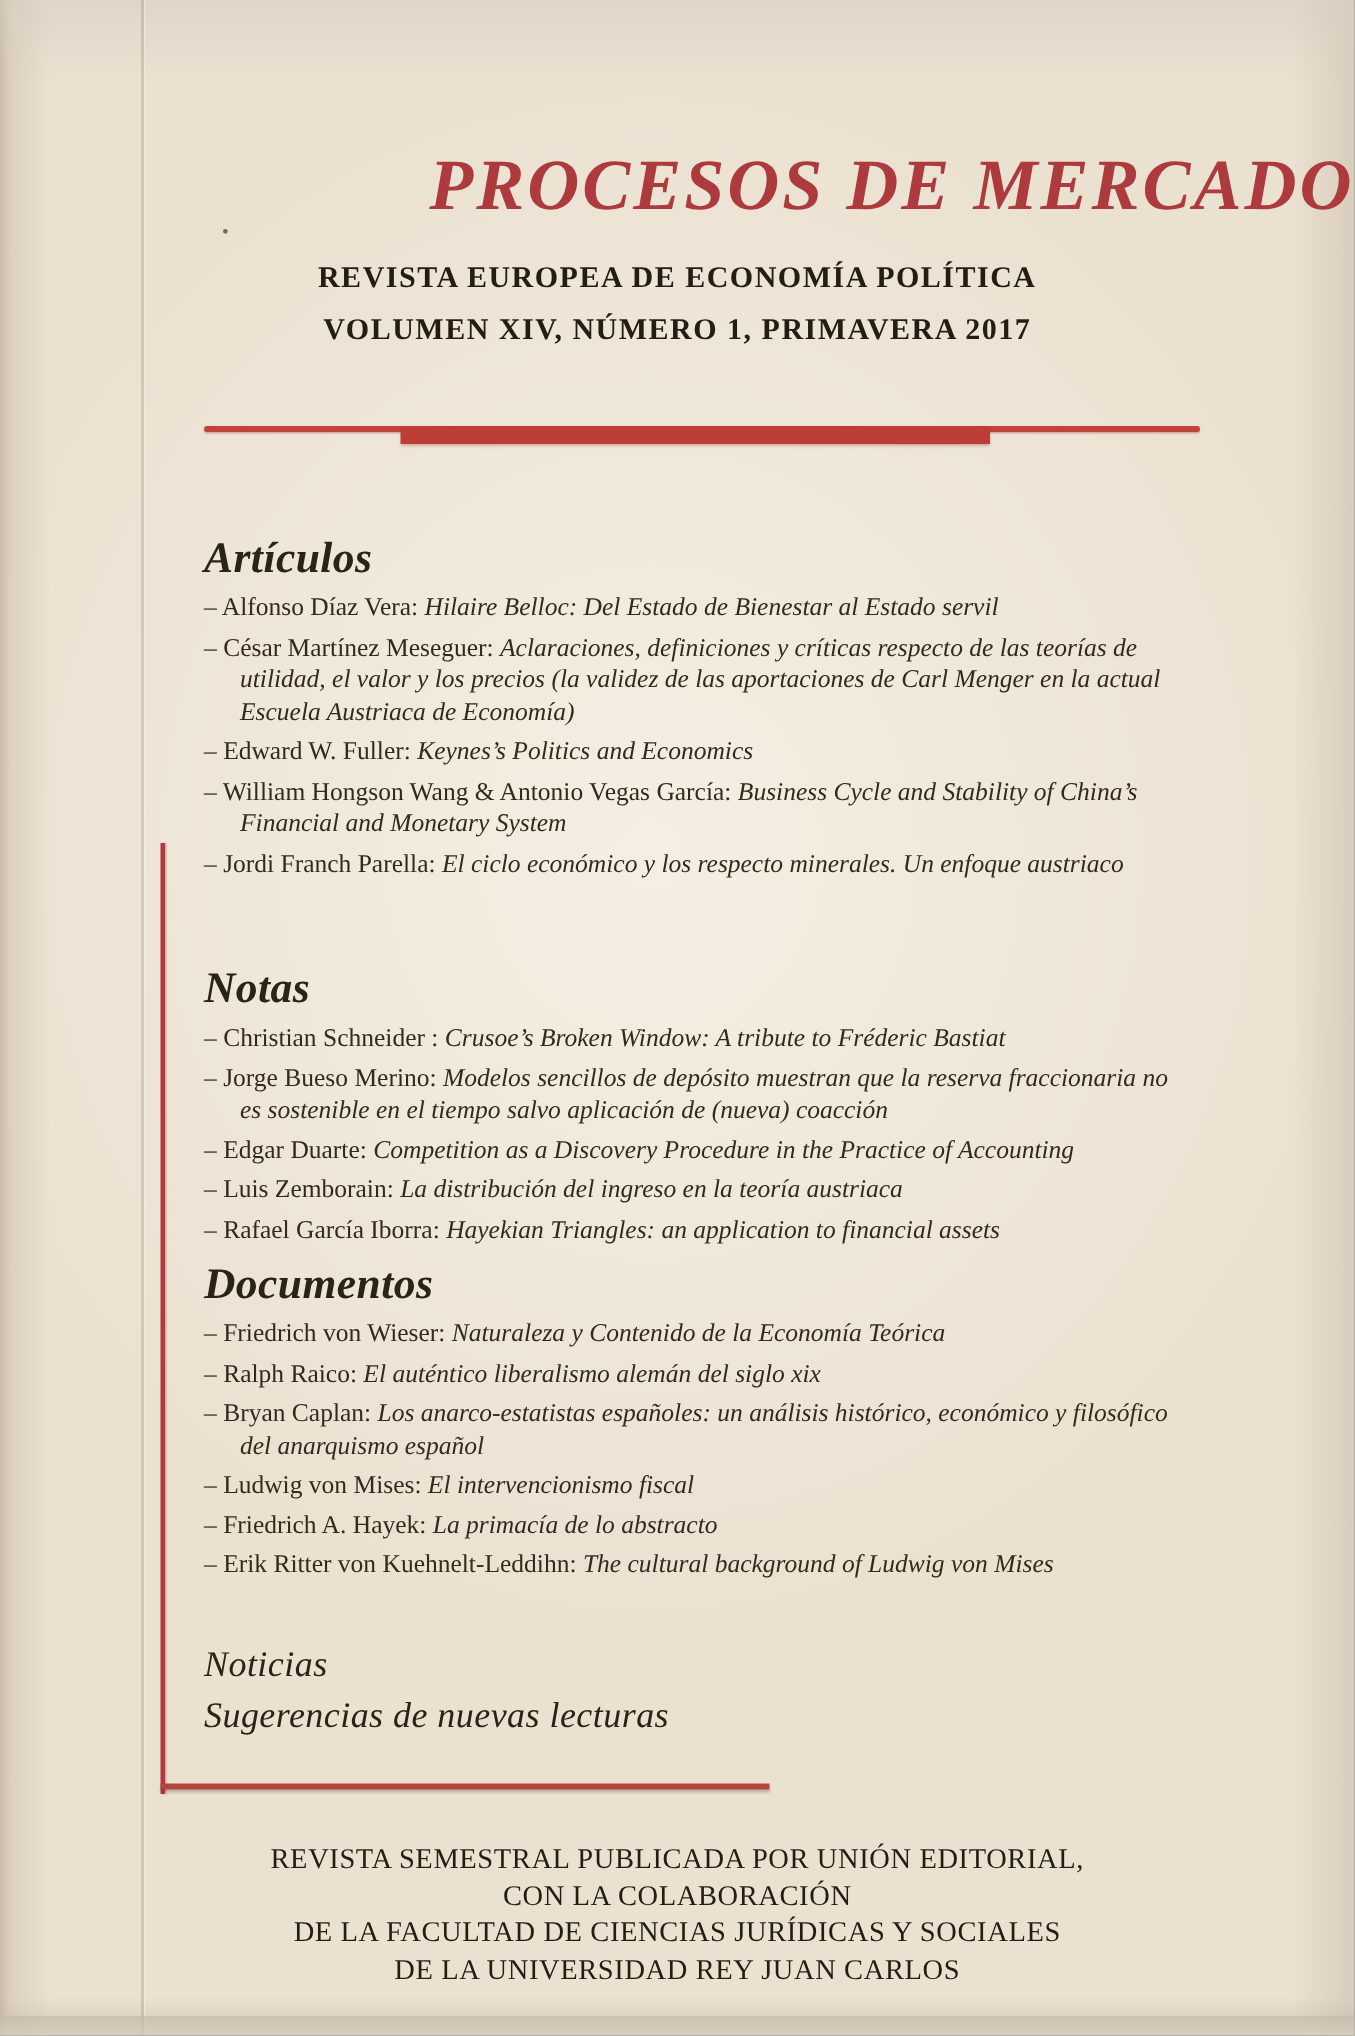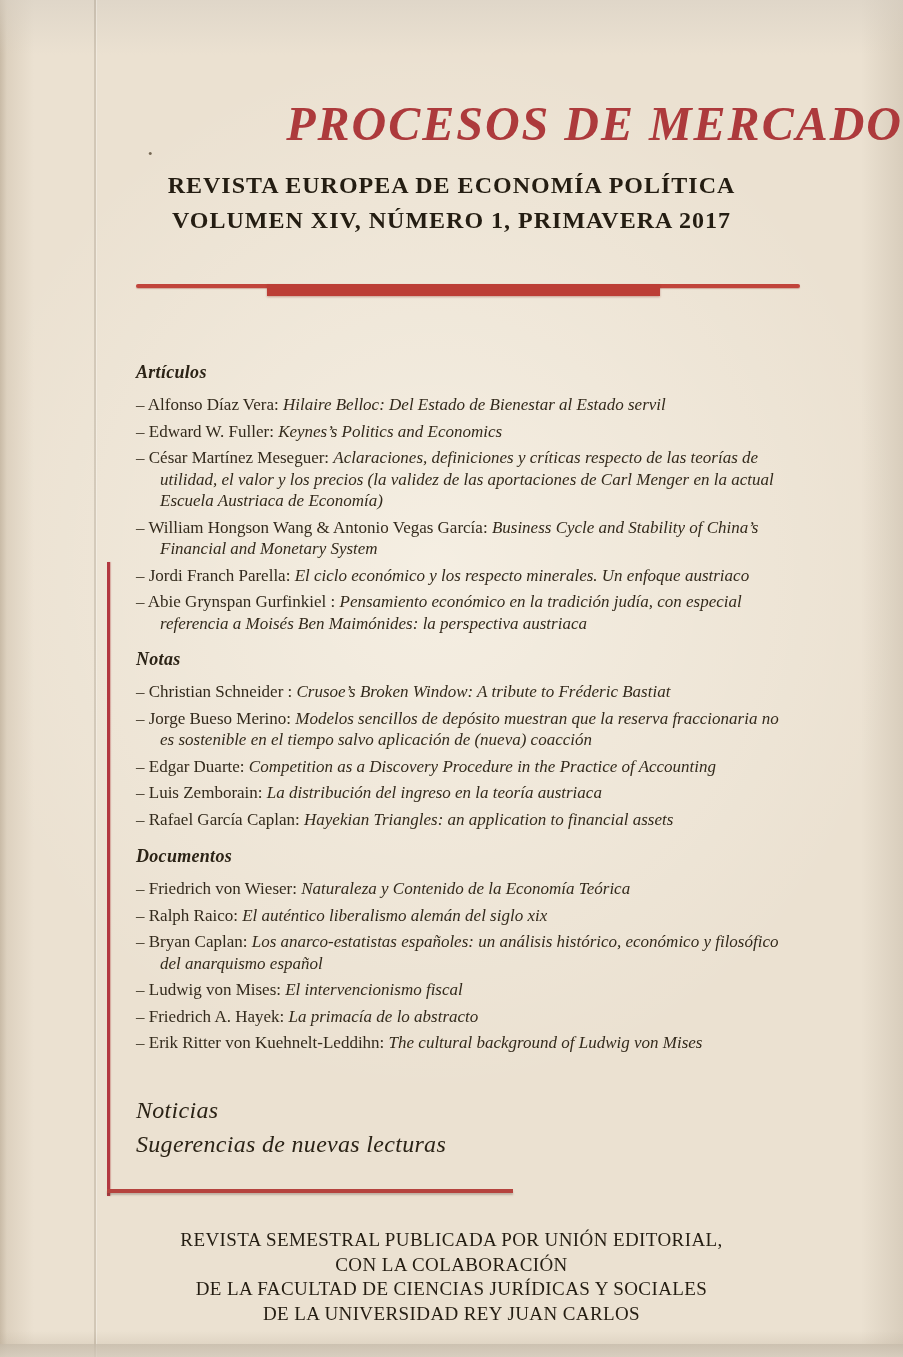--- a/index.html
+++ b/index.html
@@ -29,41 +29,41 @@
   .masthead { position:absolute; top:96px; left:0; width:100%; text-align:center; }
   .journal-title {
     margin:0; font-size:48px; line-height:56px; font-style:italic; font-weight:bold;
     color:#ad3a3c; letter-spacing:2px; white-space:nowrap;text-align:right;
   }
   .title-dot {
     position:absolute; left:147px; top:48px; width:5px; height:6px;
     color:#746753; font-size:26px; font-style:normal; line-height:6px;
   }
   .subtitle {
-    margin-top:16px; font-size:24px; line-height:35px; letter-spacing:1px;
+    margin-top:16px; font-size:20px; line-height:35px; letter-spacing:1px;
     color:#241d12; font-weight:600;
   }
 
   
   .rule { position:absolute; top:284px; left:136px; width:664px; height:13px; }
   .rule-thin {
     position:absolute; top:0; left:0; width:100%; height:4px;
     background:#c1443b; border-radius:2px;
     box-shadow:0 1px 1px rgba(160,60,50,.35);
   }
   .rule-thick {
     position:absolute; top:0; left:131px; width:393px; height:12px;
     background:#bc3e36; box-shadow:0 1px 2px rgba(140,50,40,.4);
   }
 
   
   .sec-block { position:absolute; left:136px; width:672px; }
   .s0 { top:358px; } .s1 { top:645px; } .s2 { top:842px; } .s3 { top:1096px; }
   .sec-heading {
-    font-style:italic; font-size:18px; line-height:28px; margin:0 0 8px 0;
+    font-style:italic; font-size:29px; line-height:28px; margin:0 0 8px 0;
     color:#2b2316; letter-spacing:.3px;
   }
   .toc-item {
     font-size:17px; line-height:21.5px; margin:0 17px 5px 0;
     padding-left:24px; text-indent:-24px; color:#332a1c;
   }
   .toc-item .dash { color:#3a3122; }
   .toc-item .author { font-style:normal; }
   .toc-item .work { font-style:italic; }
   .standalone-heading {
@@ -106,33 +106,32 @@
 
   <div class="rule">
     <div class="rule-thin"></div>
     <div class="rule-thick"></div>
   </div>
 
   <main>
     <section class="sec-block s0">
         <h2 class="sec-heading">Artículos</h2>
         <div class="toc-item"><span class="dash">– </span><span class="author">Alfonso Díaz Vera: </span><em class="work">Hilaire Belloc: Del Estado de Bienestar al Estado servil</em></div>
+        <div class="toc-item"><span class="dash">– </span><span class="author">César Martínez Meseguer: </span><em class="work">Aclaraciones, definiciones y críticas respecto de las teorías de utilidad, el valor y los precios (la validez de las aportaciones de Carl Menger en la actual Escuela Austriaca de Economía)</em></div>
         <div class="toc-item"><span class="dash">– </span><span class="author">Edward W. Fuller: </span><em class="work">Keynes’s Politics and Economics</em></div>
-        <div class="toc-item"><span class="dash">– </span><span class="author">César Martínez Meseguer: </span><em class="work">Aclaraciones, definiciones y críticas respecto de las teorías de utilidad, el valor y los precios (la validez de las aportaciones de Carl Menger en la actual Escuela Austriaca de Economía)</em></div>
         <div class="toc-item"><span class="dash">– </span><span class="author">William Hongson Wang &amp; Antonio Vegas García: </span><em class="work">Business Cycle and Stability of China’s Financial and Monetary System</em></div>
         <div class="toc-item"><span class="dash">– </span><span class="author">Jordi Franch Parella: </span><em class="work">El ciclo económico y los respecto minerales. Un enfoque austriaco</em></div>
-        <div class="toc-item"><span class="dash">– </span><span class="author">Abie Grynspan Gurfinkiel : </span><em class="work">Pensamiento económico en la tradición judía, con especial referencia a Moisés Ben Maimónides: la perspectiva austriaca</em></div>
       </section>
     <section class="sec-block s1">
         <h2 class="sec-heading">Notas</h2>
         <div class="toc-item"><span class="dash">– </span><span class="author">Christian Schneider : </span><em class="work">Crusoe’s Broken Window: A tribute to Fréderic Bastiat</em></div>
         <div class="toc-item"><span class="dash">– </span><span class="author">Jorge Bueso Merino: </span><em class="work">Modelos sencillos de depósito muestran que la reserva fraccionaria no es sostenible en el tiempo salvo aplicación de (nueva) coacción</em></div>
         <div class="toc-item"><span class="dash">– </span><span class="author">Edgar Duarte: </span><em class="work">Competition as a Discovery Procedure in the Practice of Accounting</em></div>
         <div class="toc-item"><span class="dash">– </span><span class="author">Luis Zemborain: </span><em class="work">La distribución del ingreso en la teoría austriaca</em></div>
-        <div class="toc-item"><span class="dash">– </span><span class="author">Rafael García Caplan: </span><em class="work">Hayekian Triangles: an application to financial assets</em></div>
+        <div class="toc-item"><span class="dash">– </span><span class="author">Rafael García Iborra: </span><em class="work">Hayekian Triangles: an application to financial assets</em></div>
       </section>
     <section class="sec-block s2">
         <h2 class="sec-heading">Documentos</h2>
         <div class="toc-item"><span class="dash">– </span><span class="author">Friedrich von Wieser: </span><em class="work">Naturaleza y Contenido de la Economía Teórica</em></div>
         <div class="toc-item"><span class="dash">– </span><span class="author">Ralph Raico: </span><em class="work">El auténtico liberalismo alemán del siglo xix</em></div>
         <div class="toc-item"><span class="dash">– </span><span class="author">Bryan Caplan: </span><em class="work">Los anarco-estatistas españoles: un análisis histórico, económico y filosófico del anarquismo español</em></div>
         <div class="toc-item"><span class="dash">– </span><span class="author">Ludwig von Mises: </span><em class="work">El intervencionismo fiscal</em></div>
         <div class="toc-item"><span class="dash">– </span><span class="author">Friedrich A. Hayek: </span><em class="work">La primacía de lo abstracto</em></div>
         <div class="toc-item"><span class="dash">– </span><span class="author">Erik Ritter von Kuehnelt-Leddihn: </span><em class="work">The cultural background of Ludwig von Mises</em></div>
       </section>

